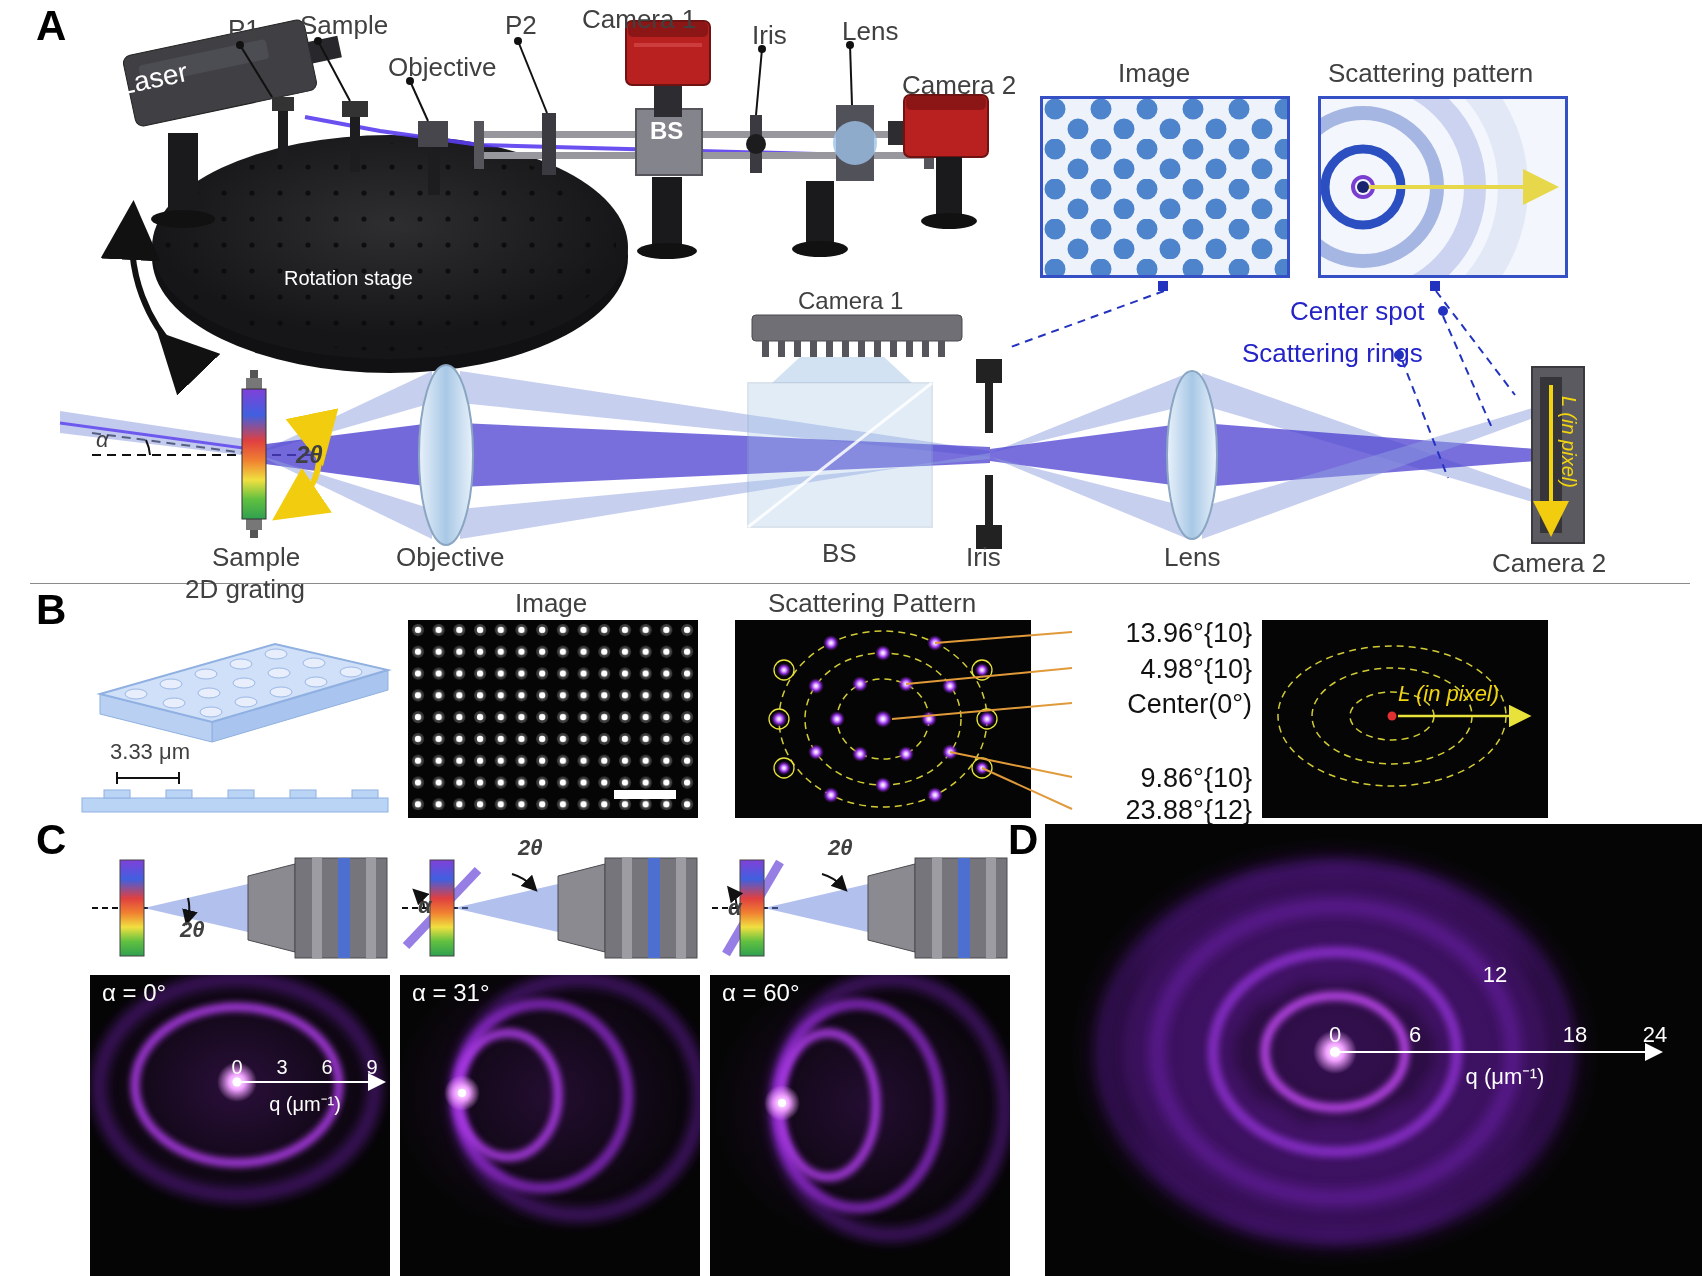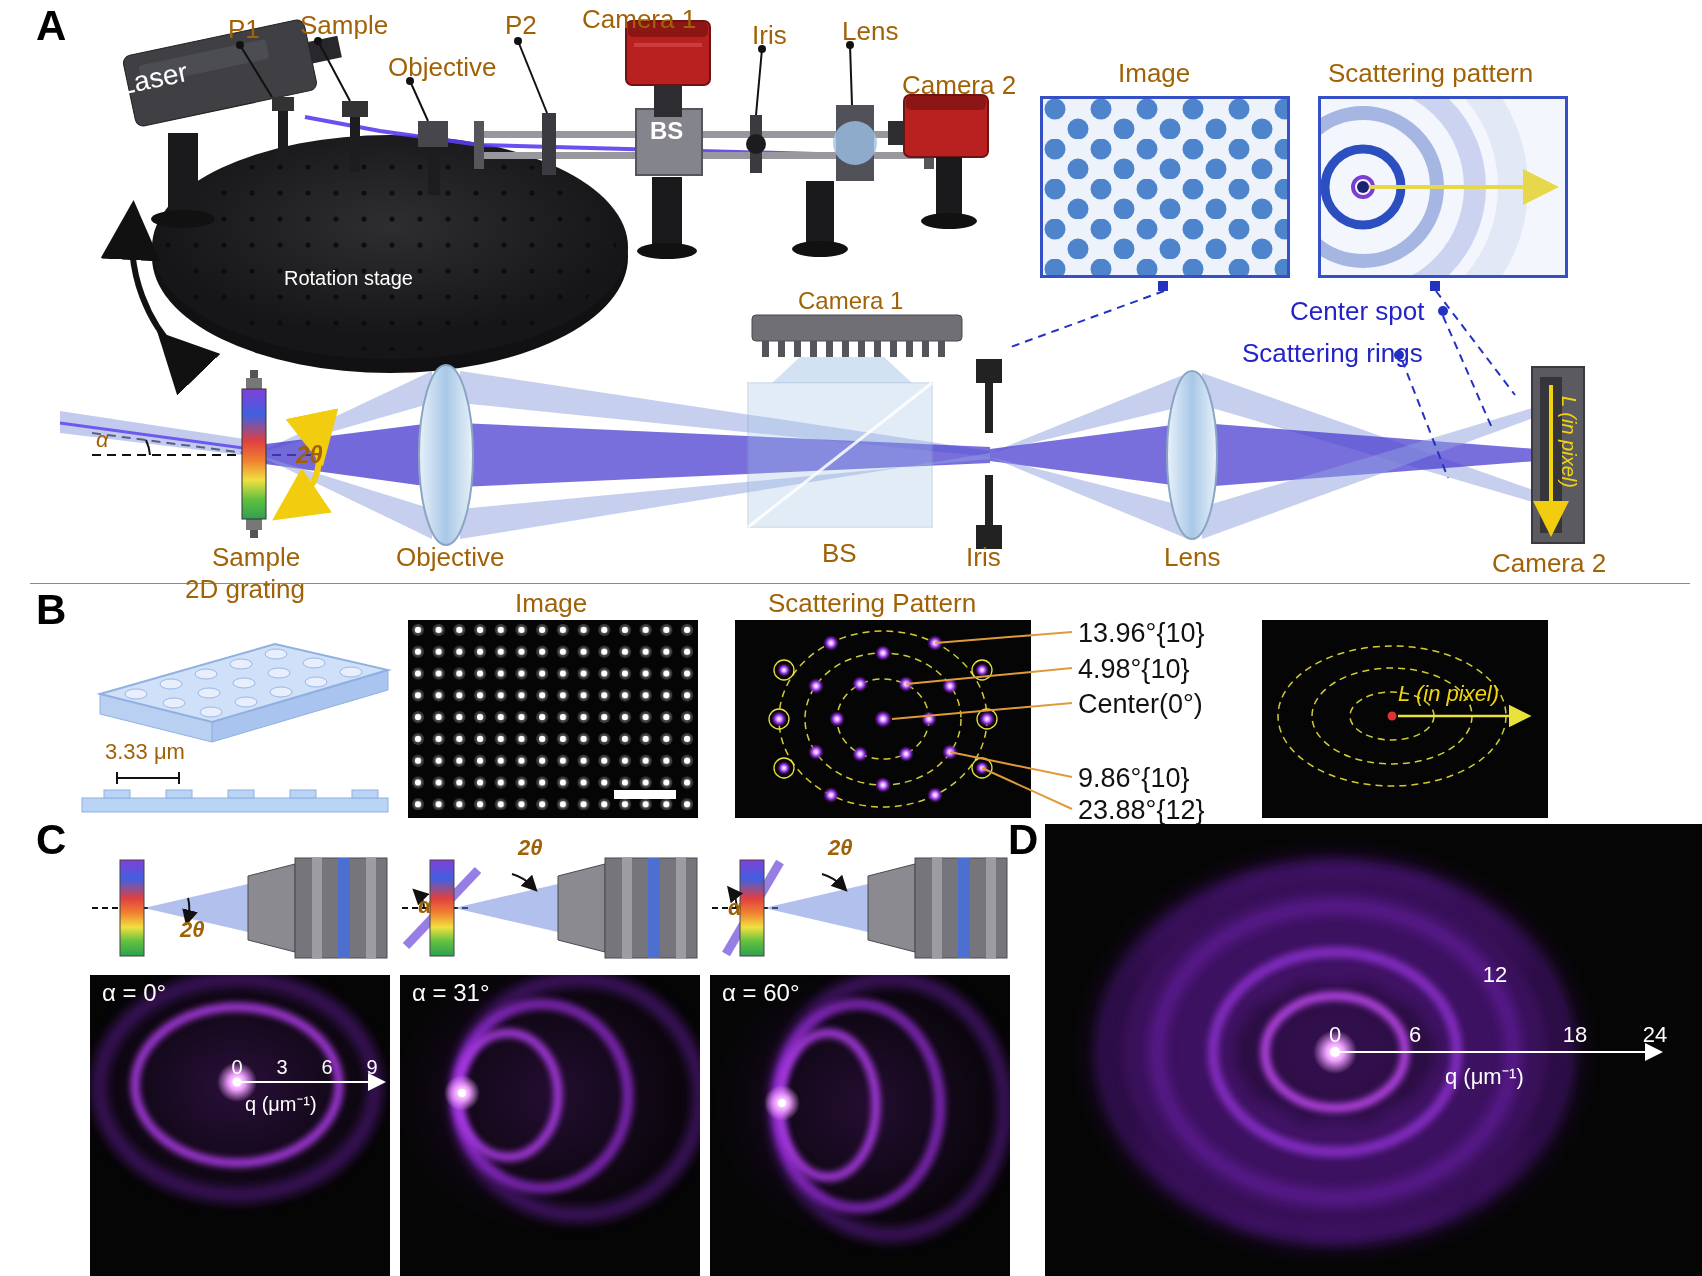--- a/index.html
+++ b/index.html
@@ -1,32 +1,32 @@
 <!DOCTYPE html>
 <html><head>
 <meta charset="utf-8">
 <style>
   html,body{margin:0;padding:0;background:#fff}
   #fig{position:relative;width:1702px;height:1276px;background:#ffffff;overflow:hidden;
        font-family:"Liberation Sans",sans-serif;color:#111}
   .abs{position:absolute}
-  .lbl{position:absolute;white-space:nowrap;font-size:26px;line-height:1.05;color:#a16207}
+  .lbl{position:absolute;white-space:nowrap;font-size:26px;line-height:1.05;color:#404040}
   .plabel{position:absolute;font-size:42px;font-weight:bold;color:#000}
   .w{color:#fff}
   .blue{color:#2323c8}
   .yel{color:#f2d40e}
   .it{font-style:italic}
   .sm{font-size:22px}
   .bbox{position:absolute;background:#050505}
-  .ann{position:absolute;left:1078px;width:174px;display:flex;justify-content:flex-start;
+  .ann{position:absolute;left:1078px;width:174px;display:flex;justify-content:flex-end;
        font-size:27px;color:#111;white-space:nowrap}
   .tick{position:absolute;color:#fff;font-size:20px;text-align:center;width:20px}
   .tickd{position:absolute;color:#fff;font-size:22px;text-align:center;width:30px}
   .vert{writing-mode:vertical-rl}
-  .ctr{text-align:left}
+  .ctr{text-align:center}
   .dotb{position:absolute;width:10px;height:10px;background:#2333c0}
   .rdot{position:absolute;width:10px;height:10px;border-radius:50%;background:#2333c0}
 </style>
 </head>
 <body>
 
 <div id="fig">
 
   <div class="plabel" style="left:36px;top:2px">A</div>
   <div class="plabel" style="left:36px;top:586px">B</div>

